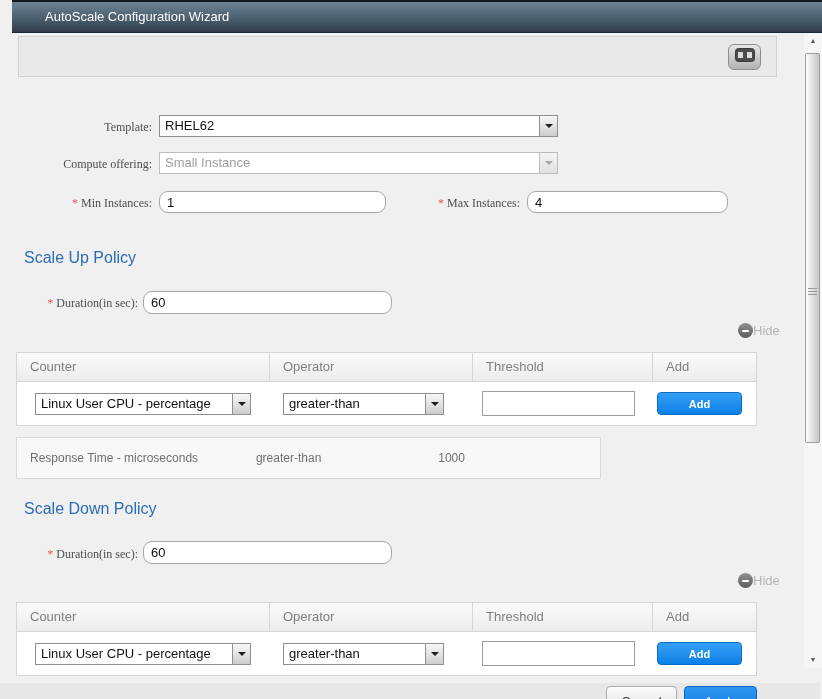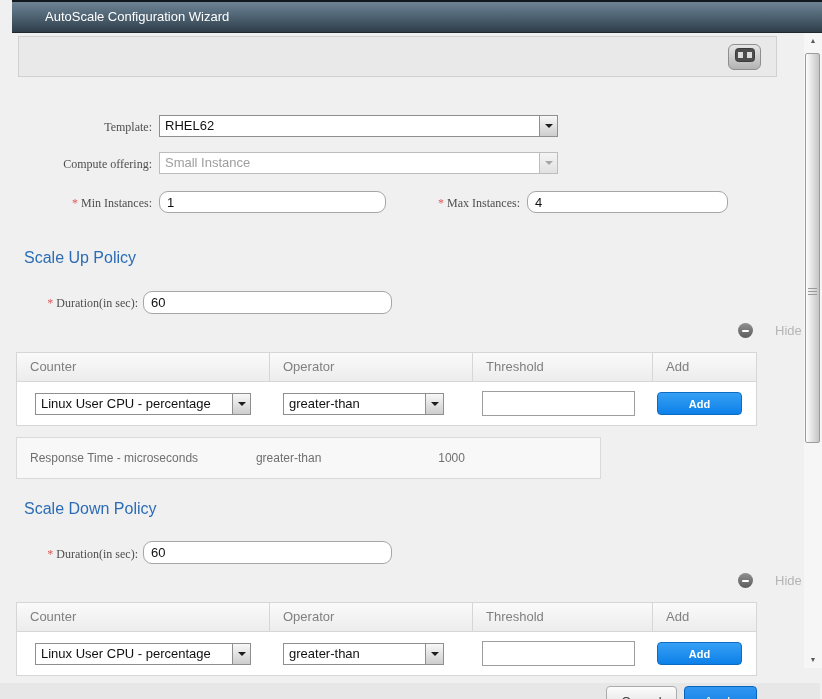--- a/index.html
+++ b/index.html
@@ -35,21 +35,21 @@
     border-top:4px solid #1d1d1d;}
   .combo.disabled{border-color:#bdbdbd;}
   .combo.disabled .ctext{color:#9e9e9e;}
   .combo.disabled .cbtn{background:linear-gradient(#f4f4f4,#e1e1e1);border-left-color:#bdbdbd;}
   .combo.disabled .carr{border-top-color:#a6a6a6;}
 
   
   .section-h{position:absolute;font-size:16px;color:#2b6cb5;}
 
   
-  .hide-ctl{position:absolute;display:flex;align-items:center;gap:22px;cursor:pointer;}
+  .hide-ctl{position:absolute;display:flex;align-items:center;gap:0;cursor:pointer;}
   .hide-icon{width:15px;height:15px;border-radius:50%;background:linear-gradient(#909090,#5c5c5c);
     display:flex;align-items:center;justify-content:center;}
   .hide-bar{width:7px;height:2px;background:#fff;border-radius:1px;}
   .hide-text{font-size:13px;color:#b5b5b5;}
 
   
   .ptable{position:absolute;left:16px;width:741px;box-sizing:border-box;}
   .thead{display:flex;height:30px;box-sizing:border-box;background:linear-gradient(#fafafa,#ececec);
     border:1px solid #d6d6d6;}
   .th{box-sizing:border-box;font-size:13px;color:#808080;line-height:28px;padding-left:13px;

